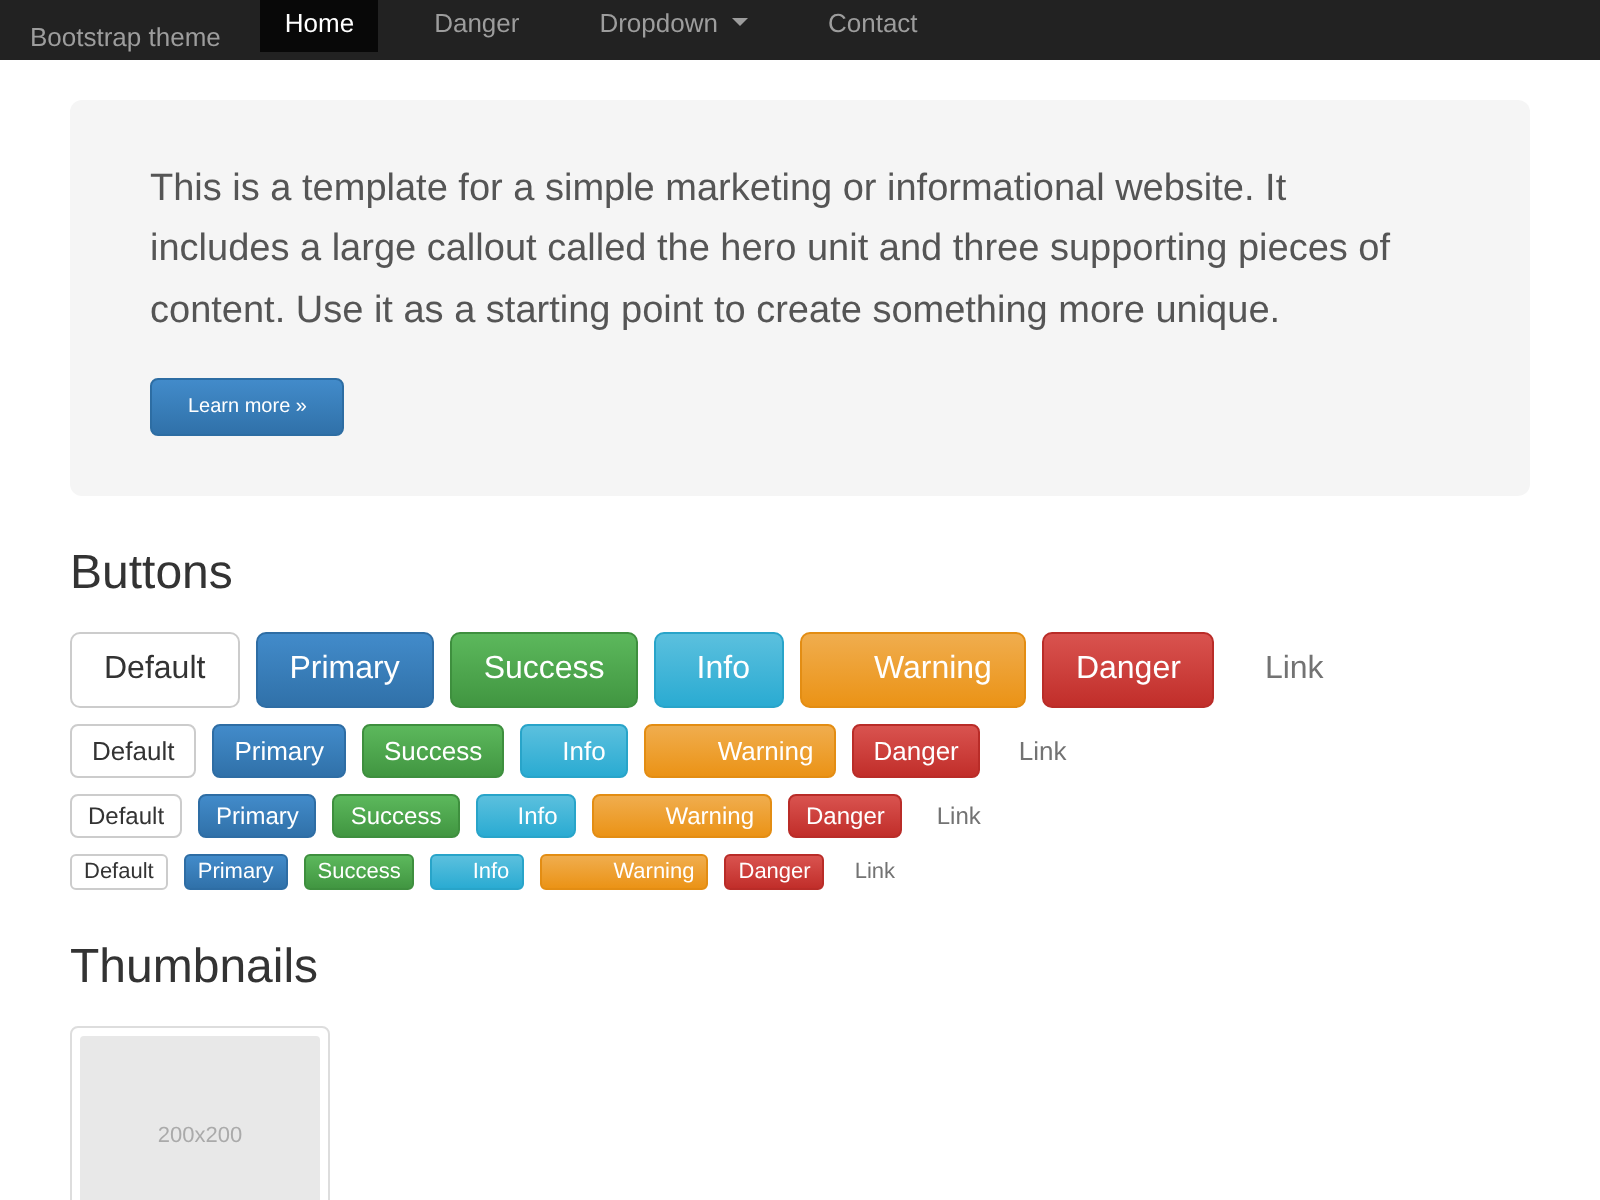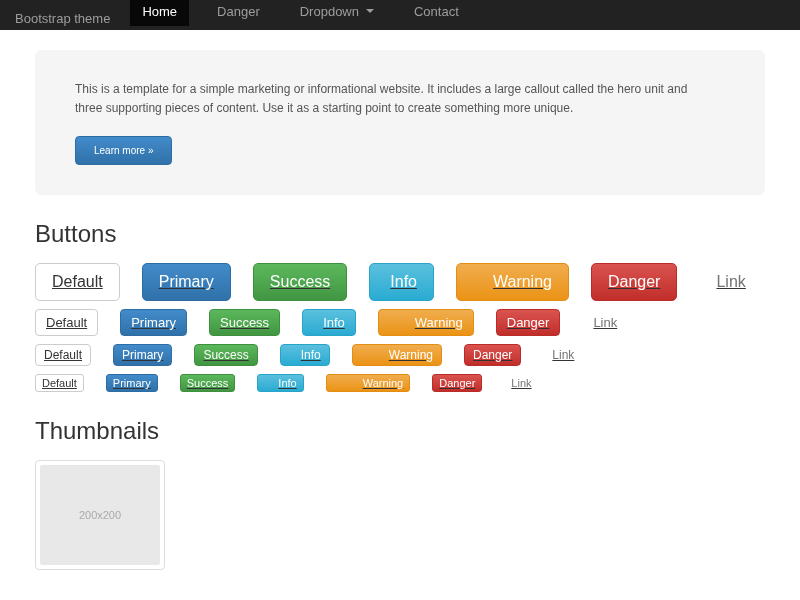--- a/index.html
+++ b/index.html
@@ -67,21 +67,21 @@
       padding: 30px 40px;
       margin-bottom: 25px;
     }
     .hero-unit h1 {
       font-size: 42px;
       font-weight: bold;
       color: #333;
       margin-bottom: 12px;
     }
     .hero-unit p {
-      font-size: 12px;
+      font-size: 19px;
       color: #555;
       line-height: 1.6;
       margin-bottom: 18px;
       max-width: 620px;
     }
     .btn-hero {
       background: linear-gradient(to bottom, #428bca, #3071a9);
       color: #fff;
       border: 1px solid #2d6da3;
       border-radius: 4px;
@@ -101,24 +101,23 @@
       margin-top: 5px;
     }
 
     
     .buttons-section {
       margin-bottom: 25px;
     }
     .btn-row {
       display: flex;
       align-items: center;
-      gap: 22px;
+      gap: 8px;
       margin-bottom: 8px;
       flex-wrap: wrap;
-      text-decoration: underline;
     }
 
     
     .btn-lg {
       padding: 9px 16px;
       font-size: 16px;
       border-radius: 5px;
       font-weight: normal;
       cursor: pointer;
       border: 1px solid transparent;

